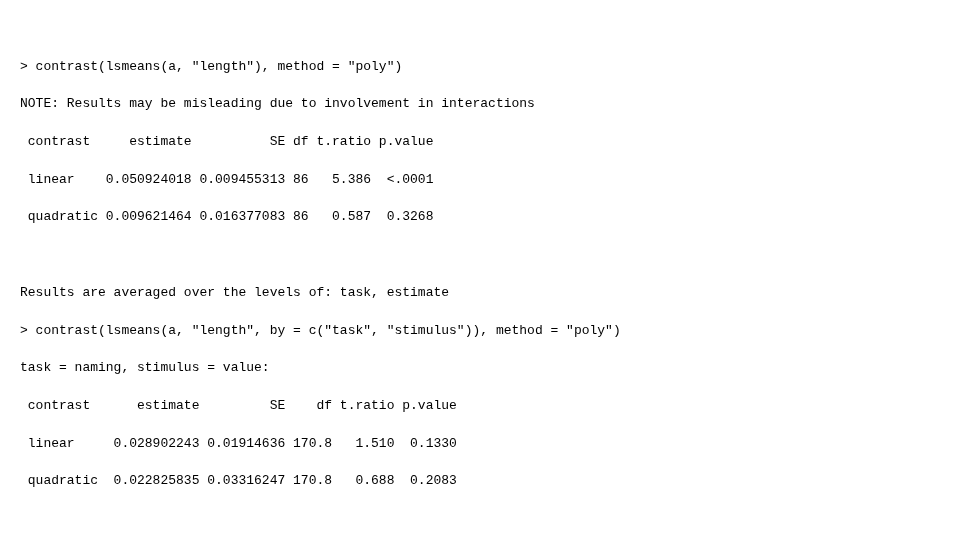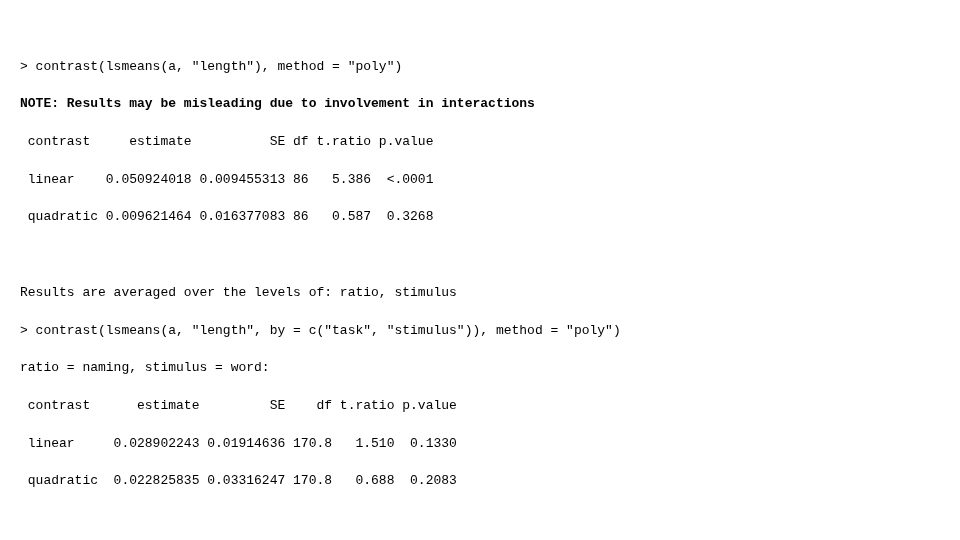--- a/index.html
+++ b/index.html
@@ -8,42 +8,42 @@
     font-family: "Lucida Console", "Courier New", monospace;
     font-size: 13px;
     line-height: 1.45;
     color: #000;
     background: #fff;
     white-space: pre;
     width: 960px;
     height: 540px;
     box-sizing: border-box;
   }
-  .bold { font-weight: bold; }
+  .bold { font-weight: normal; }
 </style>
 </head>
 <body>
 
 <span>&gt; contrast(lsmeans(a, "length"), method = "poly")
 </span>
 <span class="bold">NOTE: Results may be misleading due to involvement in interactions
 </span>
 <span> contrast     estimate          SE df t.ratio p.value
 </span>
 <span> linear    0.050924018 0.009455313 86   5.386  &lt;.0001
 </span>
 <span> quadratic 0.009621464 0.016377083 86   0.587  0.3268
 </span>
 <span>
 </span>
-<span>Results are averaged over the levels of: ratio, stimulus
+<span>Results are averaged over the levels of: task, estimate
 </span>
 <span>&gt; contrast(lsmeans(a, "length", by = c("task", "stimulus")), method = "poly")
 </span>
-<span>ratio = naming, stimulus = word:
+<span>task = naming, stimulus = value:
 </span>
 <span> contrast      estimate         SE    df t.ratio p.value
 </span>
 <span> linear     0.028902243 0.01914636 170.8   1.510  0.1330
 </span>
 <span> quadratic  0.022825835 0.03316247 170.8   0.688  0.2083
 </span>
 <span>
 </span>
 

